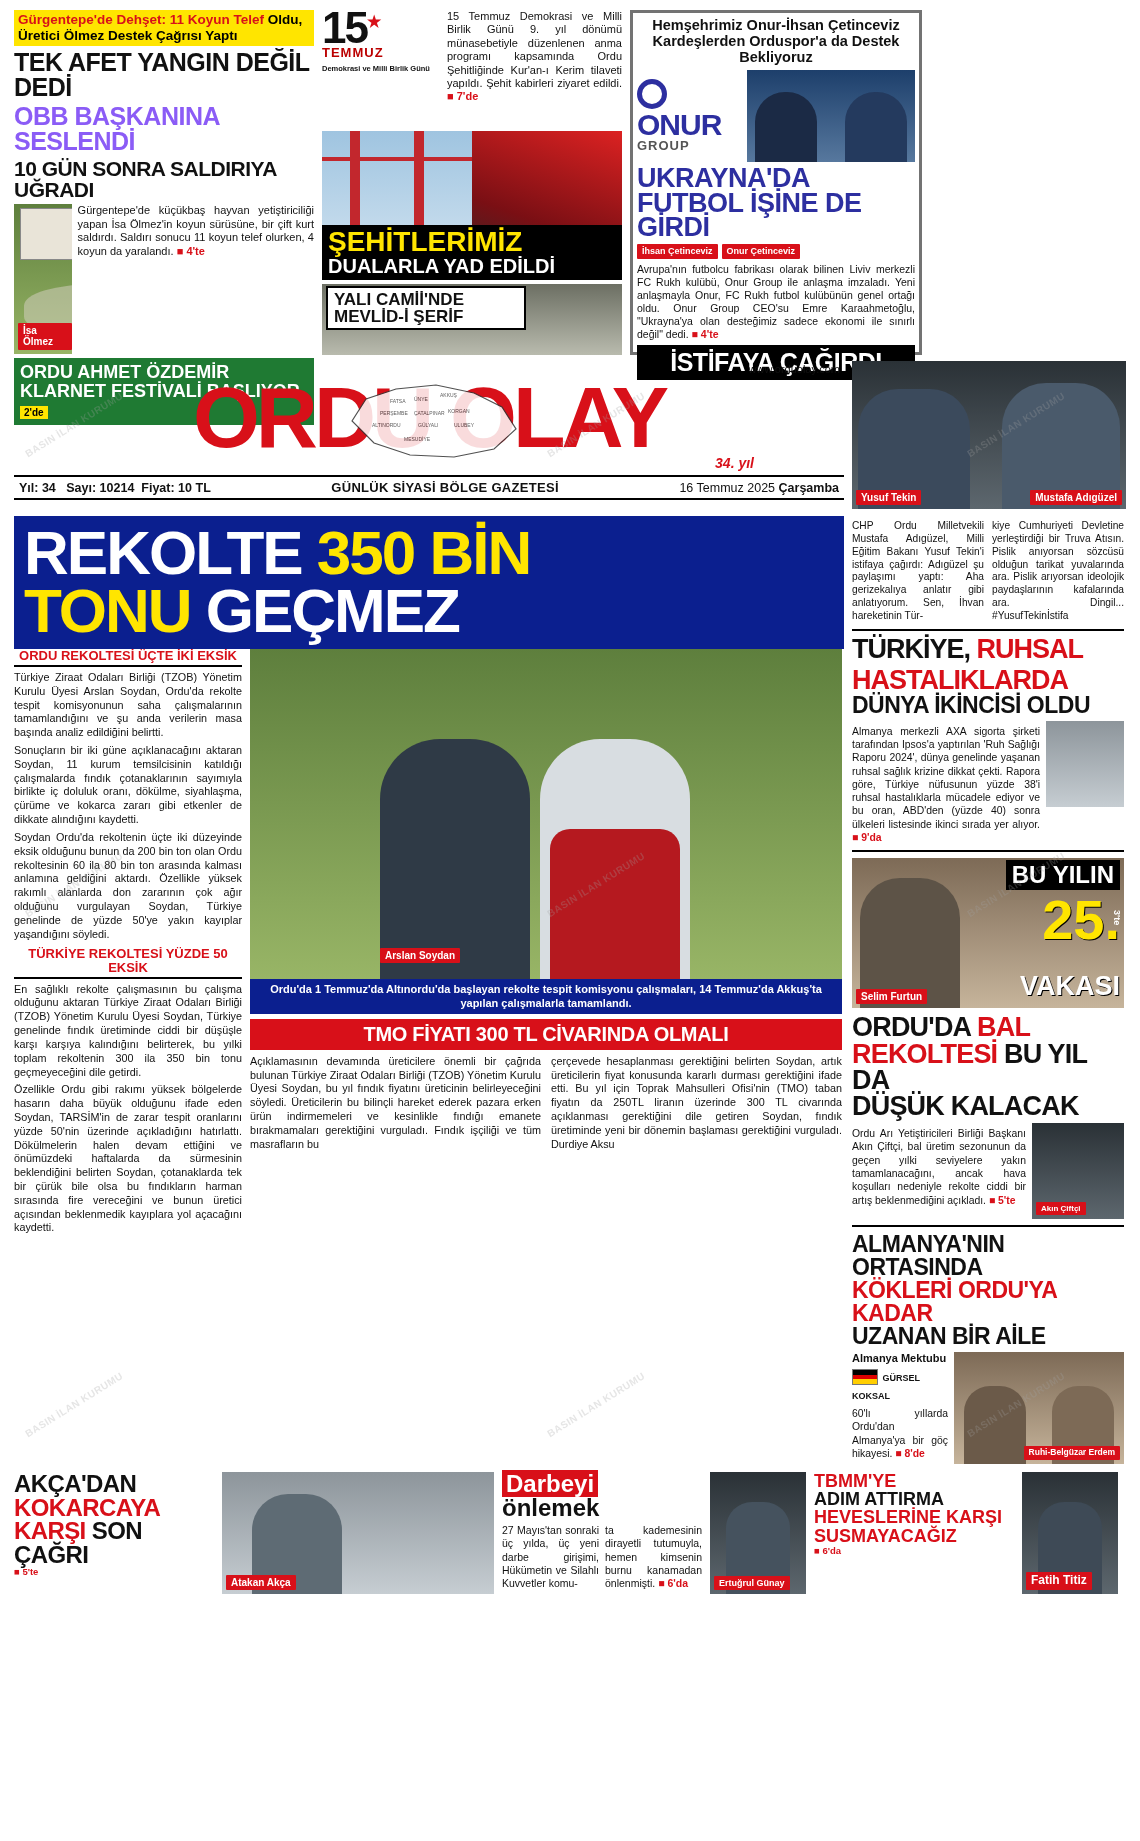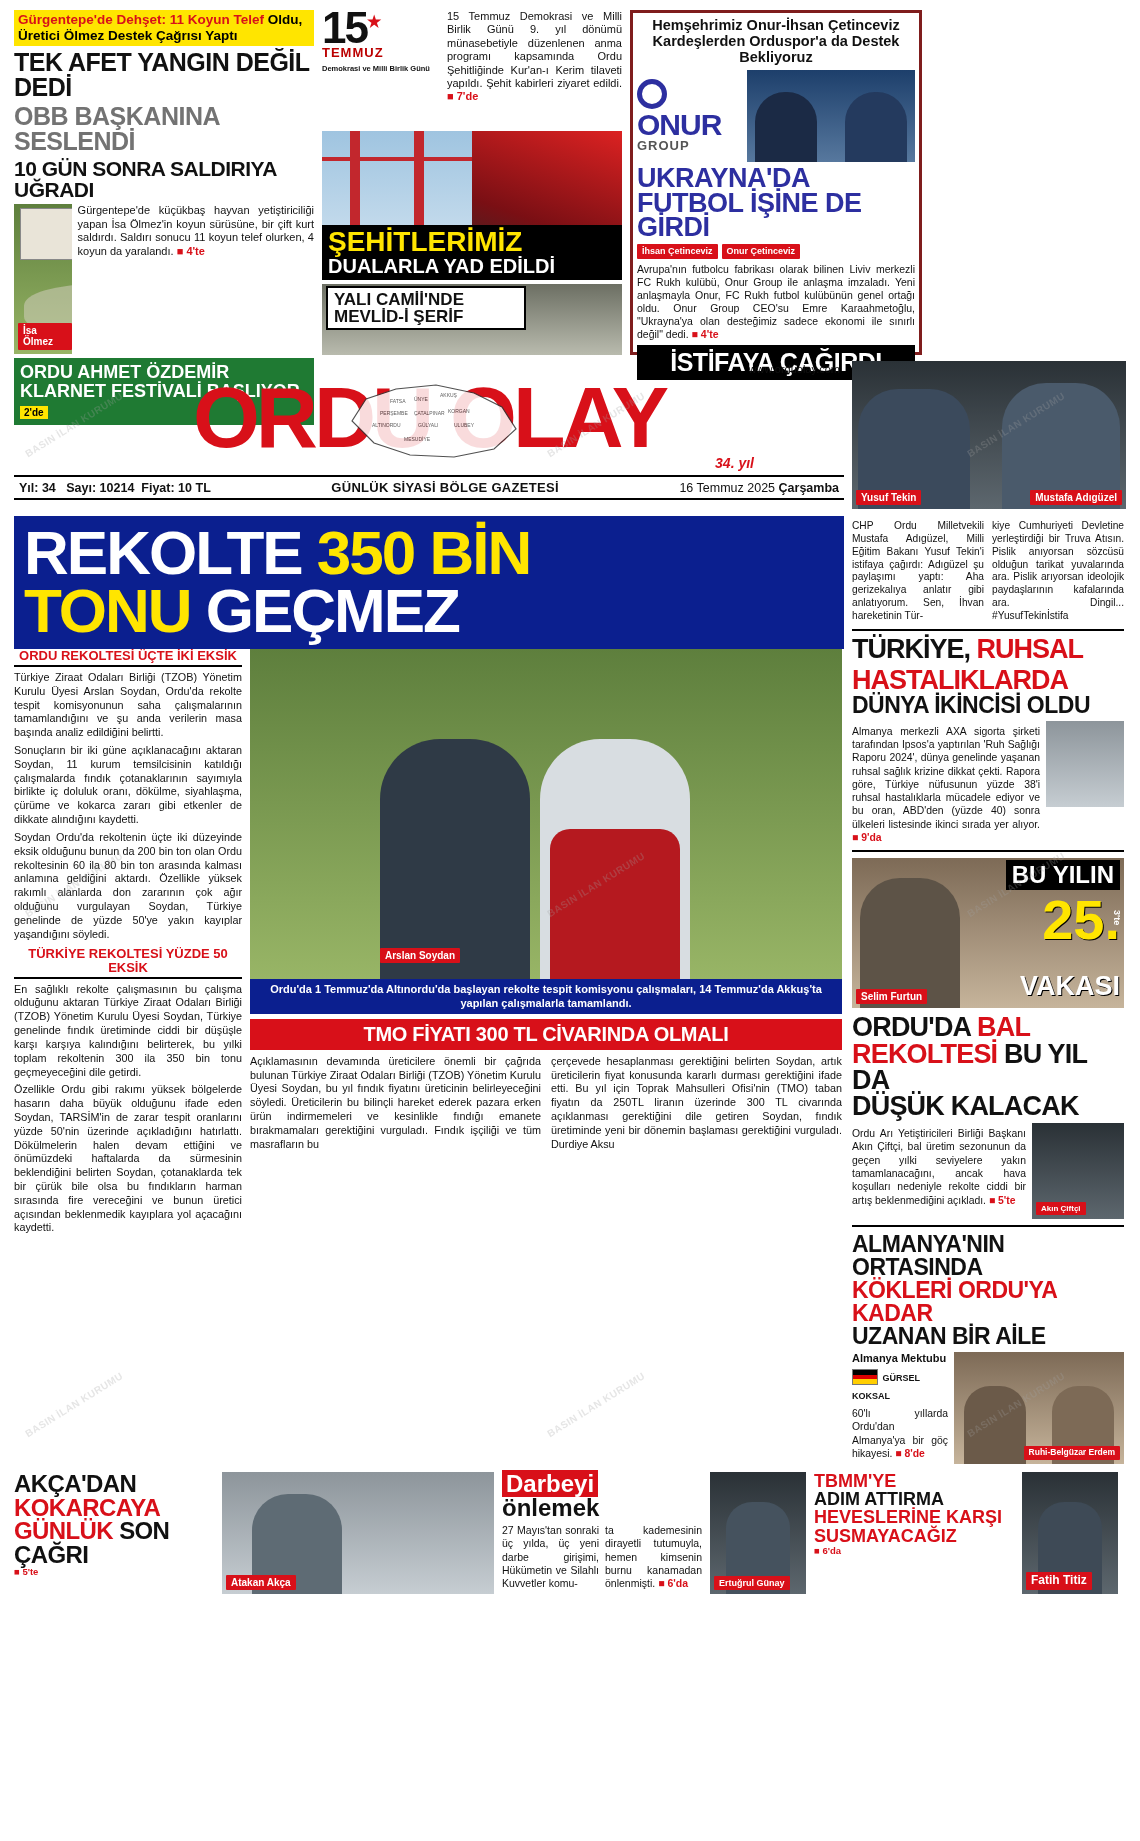--- a/index.html
+++ b/index.html
@@ -35,29 +35,29 @@
   .wm {
     position: absolute; color: rgba(160,160,160,.28); font-weight: bold;
     font-size: 10px; line-height: 1.05; text-align: center;
     transform: rotate(-32deg); pointer-events: none; letter-spacing: .5px;
   }
 
   
   .topband { display: flex; gap: 8px; height: 345px; }
   .tb-left { width: 300px; display: flex; flex-direction: column; gap: 4px; }
   .tb-mid { width: 300px; display: flex; flex-direction: column; gap: 4px;}
-  .tb-right { width: 292px; display: flex; flex-direction: column; gap: 4px; border: 3px solid #7f1d1d; padding: 4px; }
+  .tb-right { width: 292px; display: flex; flex-direction: column; gap: 4px; border: 3px solid #737373; padding: 4px; }
 
   .hl-yellow {
     background: #ffe500; font-weight: bold; font-size: 13.5px; line-height: 1.18;
     padding: 2px 4px; color: #000;
   }
   .hl-yellow .red { color: #d81019; }
   .tek { font-size: 25px; font-weight: bold; line-height: 1.0; letter-spacing: -.5px; }
-  .obb { font-size: 25px; font-weight: bold; color: #737373; line-height: 1.0; letter-spacing: -.5px; }
+  .obb { font-size: 25px; font-weight: bold; color: #8b5cf6; line-height: 1.0; letter-spacing: -.5px; }
   .g10 { font-size: 21px; font-weight: bold; line-height: 1.0; letter-spacing: -.5px; }
 
   .tb-l-body { display: flex; gap: 6px; }
   .tb-l-body .photo { width: 200px; height: 150px; }
   .tb-l-body p { font-size: 11px; line-height: 1.25; text-align: justify; }
   .devam { color: #d81019; font-weight: bold; }
 
   .ordu-ahmet {
     background: #1f7a33; color: #fff; font-weight: bold; font-size: 18px;
     line-height: 1.05; padding: 5px 6px; position: relative;
@@ -413,21 +413,21 @@
           <div class="cap" style="font-size:8.5px;right:4px;left:auto;">Ruhi-Belgüzar Erdem</div>
         </div>
       </div>
     </div>
   </div>
 
   <div class="bottom">
     <div class="bs1">
       <div class="b-head-red">AKÇA'DAN</div>
       <div class="b-head-red r" style="color:#d81019">KOKARCAYA</div>
-      <div class="b-head-red"><span class="r" style="color:#d81019">GÜNLÜK</span> SON<br>ÇAĞRI</div>
+      <div class="b-head-red"><span class="r" style="color:#d81019">KARŞI</span> SON<br>ÇAĞRI</div>
       <div style="font-size:9.5px;font-weight:bold;color:#d81019;">■ <span>5'te</span></div>
     </div>
     <div class="bs2" style="position:relative;">
       <div class="photo grey" style="height:122px;position:relative;">
         <div style="position:absolute;left:30px;bottom:0;width:90px;height:100px;background:#5e6b74;border-radius:36px 36px 0 0;"></div>
         <div class="cap">Atakan Akça</div>
       </div>
     </div>
     <div class="bs3">
       <div class="darbe-head"><span class="hl">Darbeyi</span> <span>önlemek</span></div>

